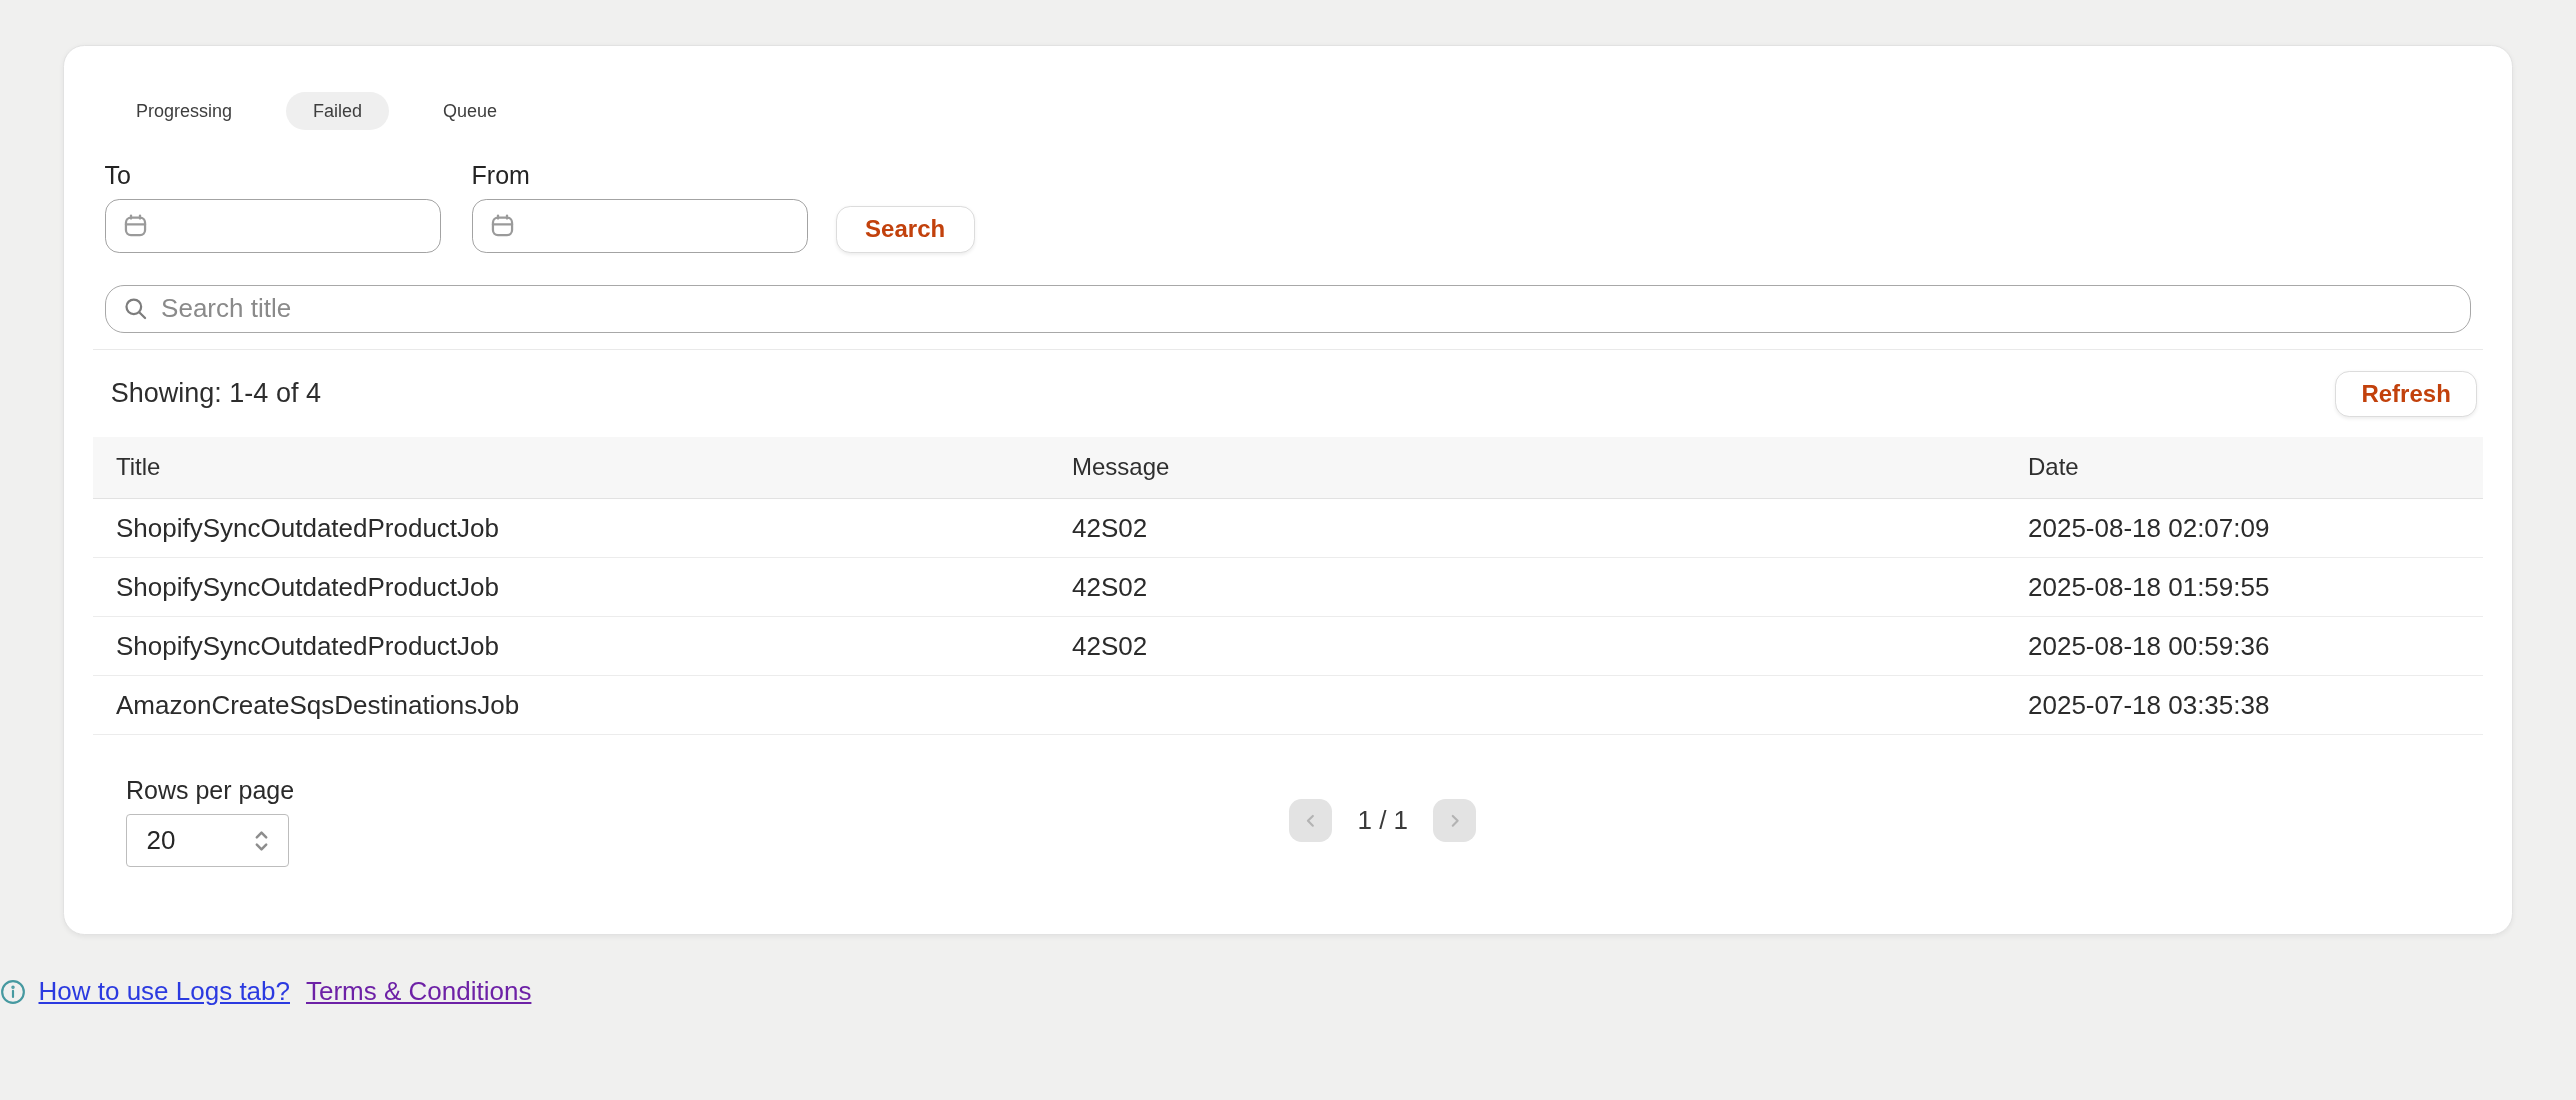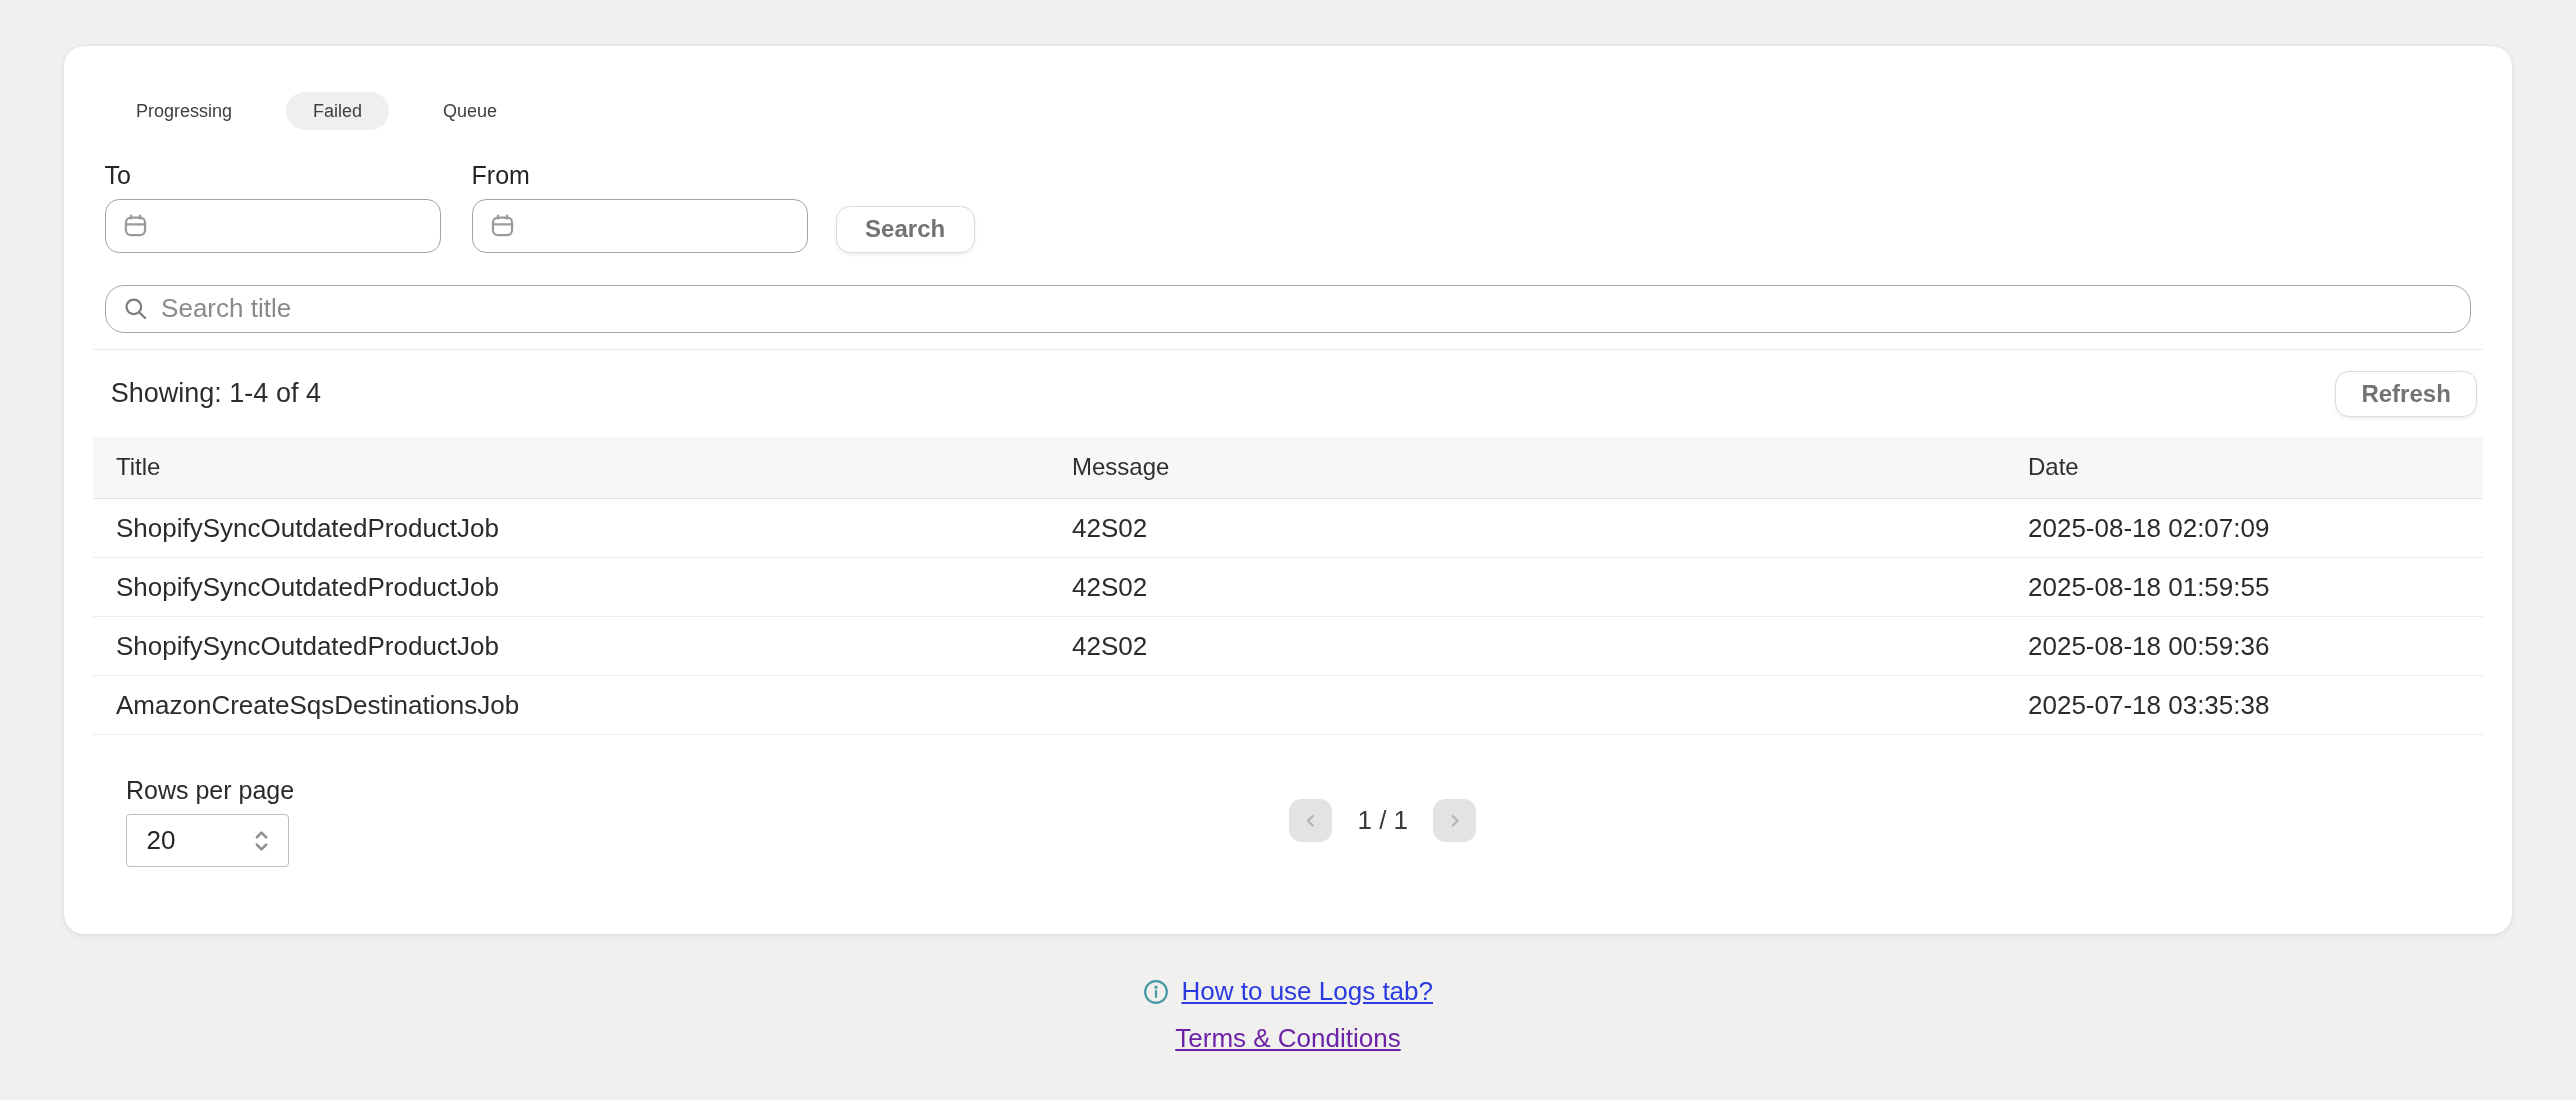--- a/index.html
+++ b/index.html
@@ -45,21 +45,21 @@
   .date-input input {
     border: none; outline: none; flex: 1; min-width: 0;
     font-family: inherit; font-size: 26px; color: #2c2c2c; background: transparent;
   }
   .icon-cal { width: 27px; height: 27px; stroke: #9a9a9a; flex: 0 0 auto; }
   .btn {
     font-family: inherit;
     background: #fff;
     border: 1.3px solid #dcdcdc; border-radius: 14.2px;
     box-shadow: 0 1.8px 3.6px rgba(0,0,0,0.07);
-    font-size: 24px; font-weight: 700; color: #737373;
+    font-size: 24px; font-weight: 700; color: #c2410c;
     cursor: pointer; line-height: 1;
   }
   .search-btn { height: 47px; padding: 0 28.5px; margin-left: 28px; margin-bottom: 0; }
   
   .search-row { margin-top: 32px; padding: 0 11.6px; }
   .search-box {
     height: 48px; width: 100%;
     border: 1.3px solid #a8a8a8; border-radius: 19px;
     display: flex; align-items: center; gap: 12.5px;
     padding: 0 16px; background: #fff;
@@ -110,21 +110,21 @@
   .pager { flex: 1; display: flex; align-items: center; justify-content: center; gap: 25px; margin-top: 23px; }
   .pager-btn {
     width: 43px; height: 43px;
     background: #e3e3e3; border: none; border-radius: 12.5px;
     display: flex; align-items: center; justify-content: center;
     cursor: default;
   }
   .icon-chev { width: 19.6px; height: 19.6px; stroke: #b3b3b3; }
   .page-indicator { font-size: 26px; color: #3a3a3a; }
   
-  .footer { margin-top: 41px; display: flex; flex-direction: column; align-items: center; gap: 16px; }
+  .footer { margin-top: 41px; display: flex; flex-direction: row; align-items: center; gap: 16px; }
   .help-line { display: flex; align-items: center; gap: 12.5px; }
   .icon-info { width: 26px; height: 26px; }
   a.help-link { color: #2b3ae0; font-size: 26px; text-decoration: underline; cursor: pointer; }
   a.terms-link { color: #6d21a6; font-size: 26px; font-weight: 500; text-decoration: underline; cursor: pointer; }
 </style>
 </head>
 <body>
 
 <div class="card">
 

